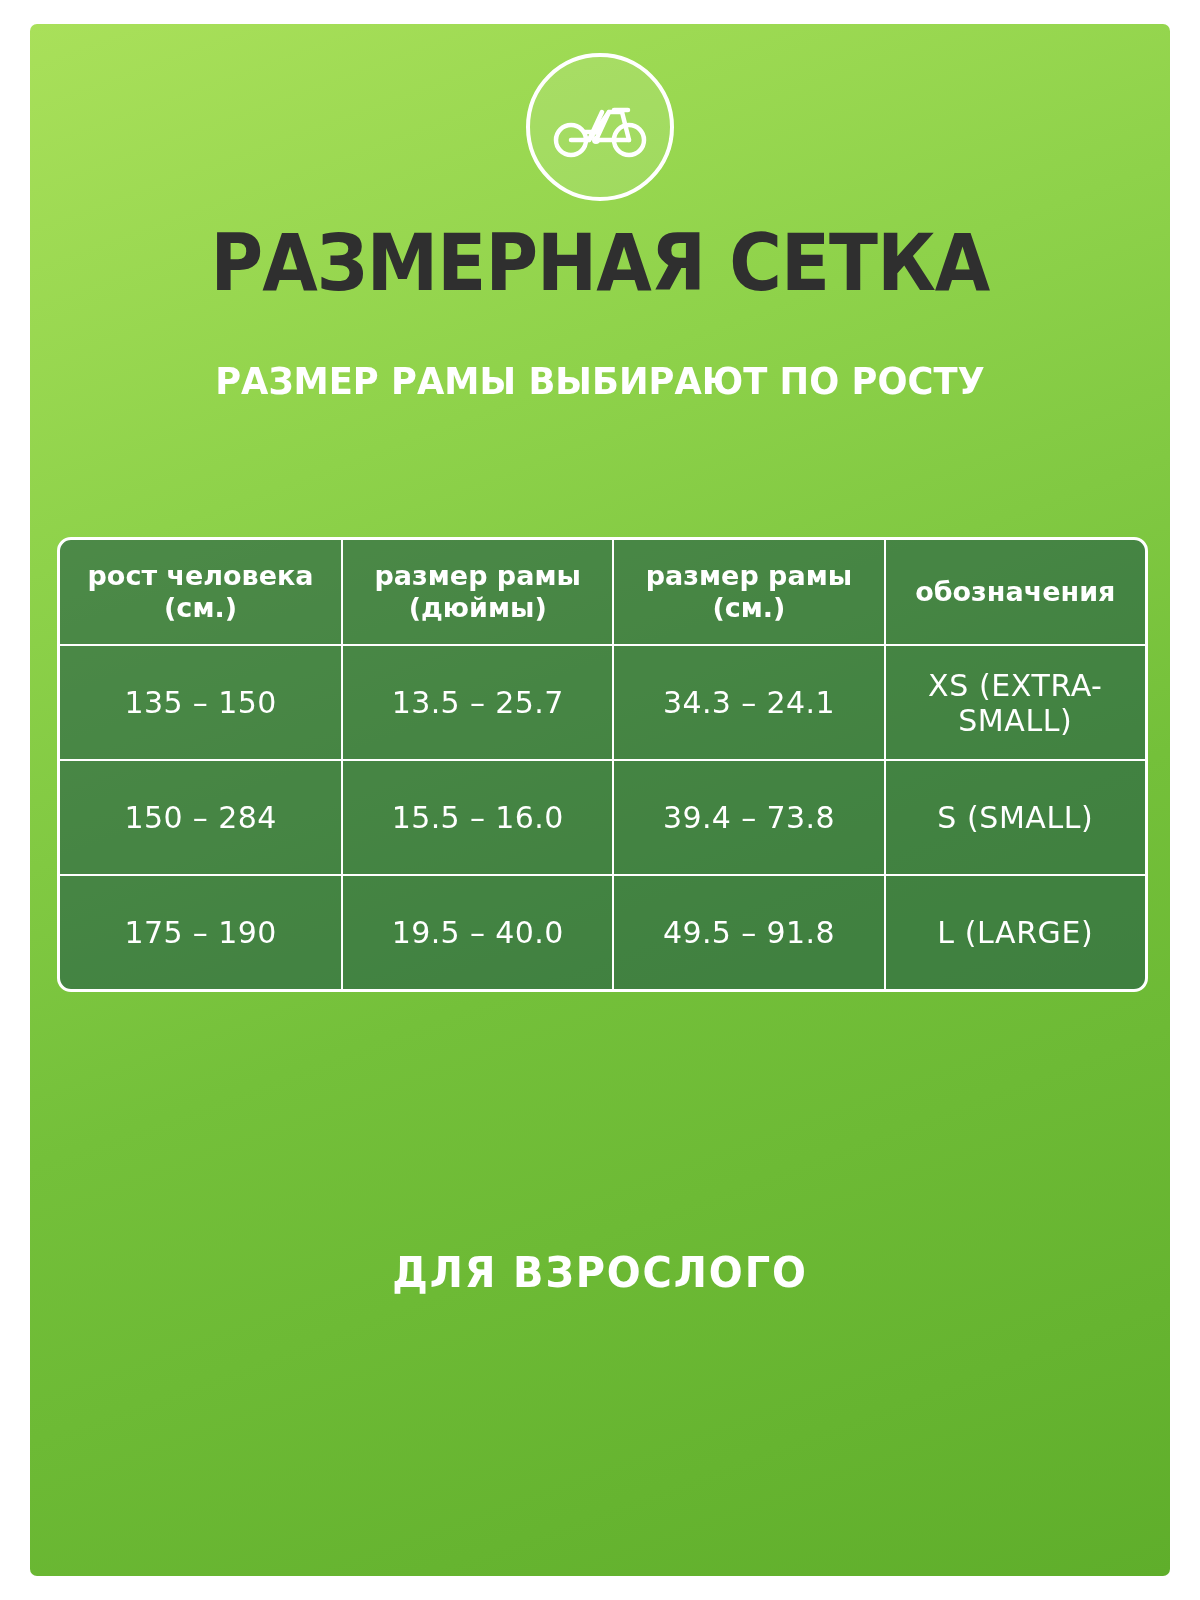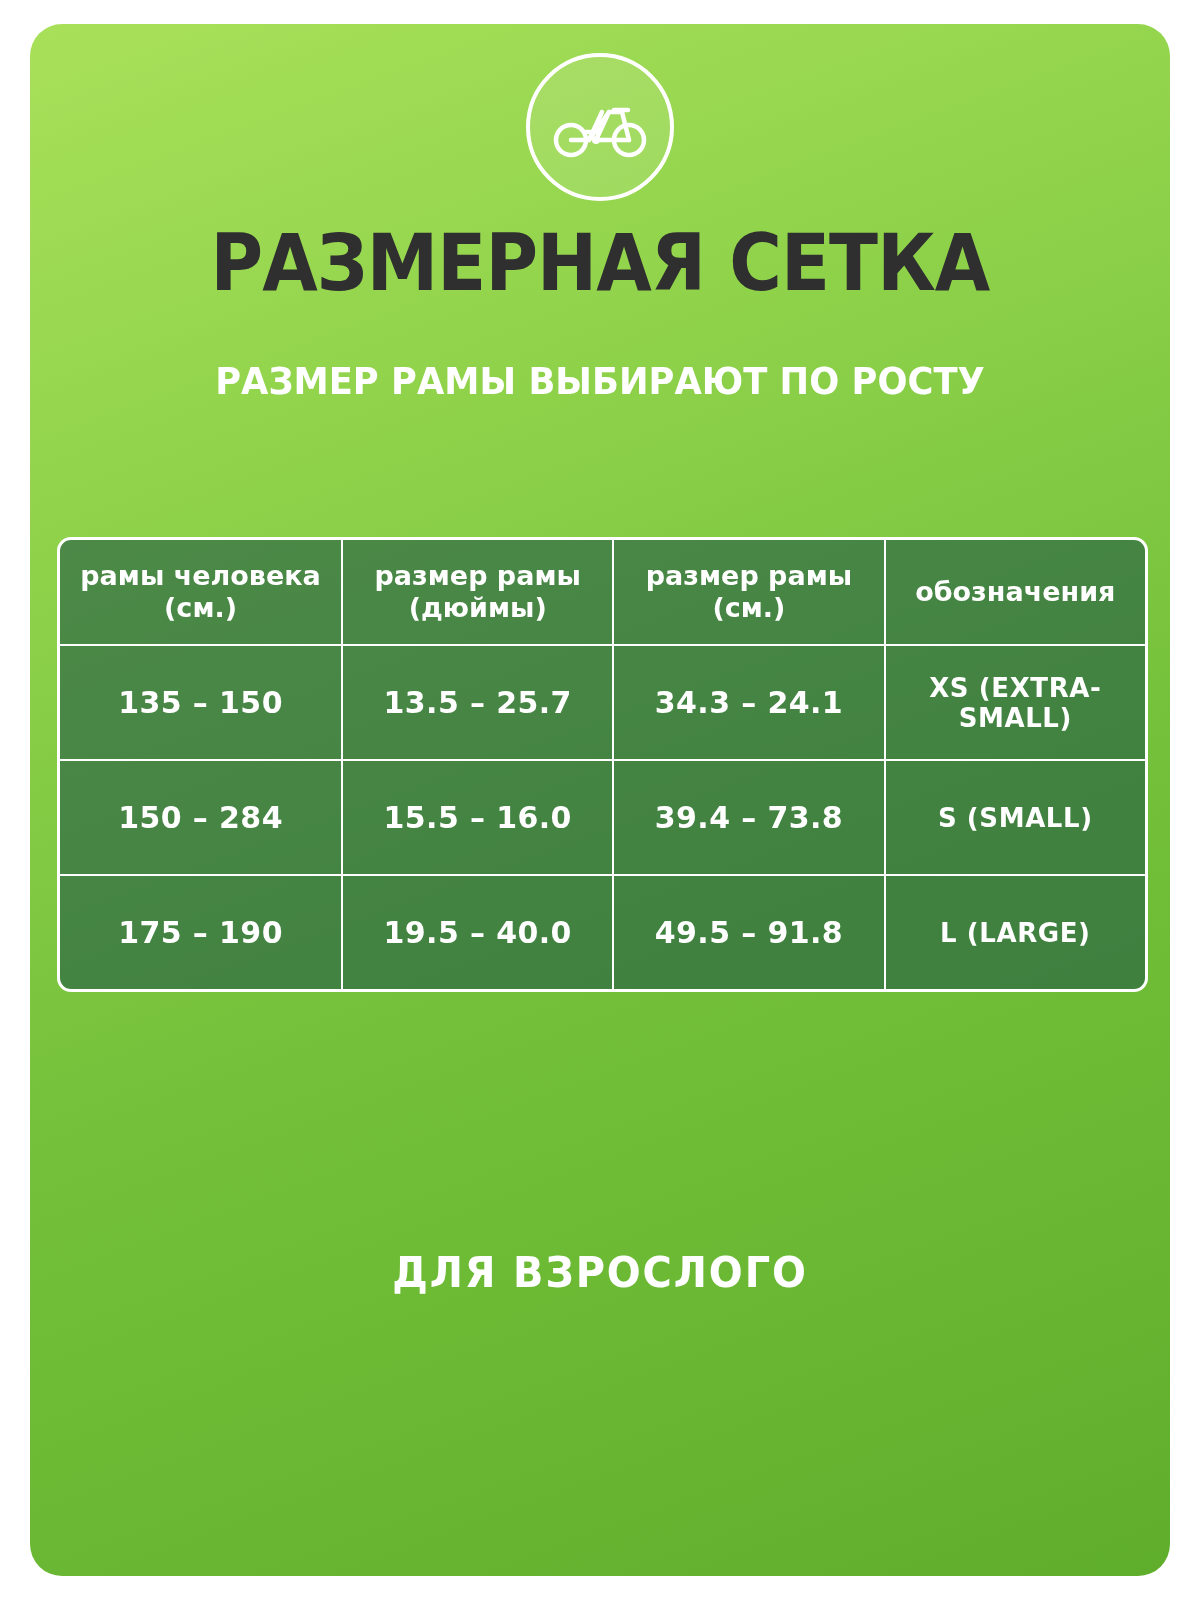--- a/index.html
+++ b/index.html
@@ -13,21 +13,21 @@
     font-family: "Liberation Sans", sans-serif;
     overflow: hidden;
   }
 
   .poster {
     position: absolute;
     left: 30px;
     top: 24px;
     width: 1140px;
     height: 1552px;
-    border-radius: 32px;
+    border-radius: 7px;
     background: linear-gradient(160deg, #a9e05a 0%, #8ed24a 28%, #74c03a 58%, #5fae2b 100%);
     box-sizing: border-box;
     overflow: hidden;
   }
 
   
   .logo-wrap {
     position: absolute;
     top: 28px;
     left: 50%;
@@ -113,26 +113,26 @@
   table.size-table thead th {
     height: 96px;
     font-size: 27px;
     font-weight: 700;
     line-height: 1.18;
     padding: 4px 6px;
   }
   table.size-table tbody td {
     height: 105px;
     font-size: 30px;
-    font-weight: 700;
+    font-weight: 400;
     padding: 4px 6px;
     letter-spacing: 0.4px;
   }
   table.size-table tbody td.label-cell {
-    font-size: 26px;
+    font-size: 30px;
     letter-spacing: 0.6px;
   }
 
   col.c1 { width: 26.0%; }
   col.c2 { width: 25.0%; }
   col.c3 { width: 25.0%; }
   col.c4 { width: 24.0%; }
 
   
   .footer-note {
@@ -179,21 +179,21 @@
   <div class="table-wrap">
     <table class="size-table">
       <colgroup>
         <col class="c1">
           <col class="c2">
           <col class="c3">
           <col class="c4">
       </colgroup>
       <thead>
         <tr>
-          <th>рамы человека (см.)</th>
+          <th>рост человека (см.)</th>
           <th>размер рамы (дюймы)</th>
           <th>размер рамы (см.)</th>
           <th>обозначения</th>
         </tr>
       </thead>
       <tbody>
         <tr>
           <td>135 – 150</td>
           <td>13.5 – 25.7</td>
           <td>34.3 – 24.1</td>

